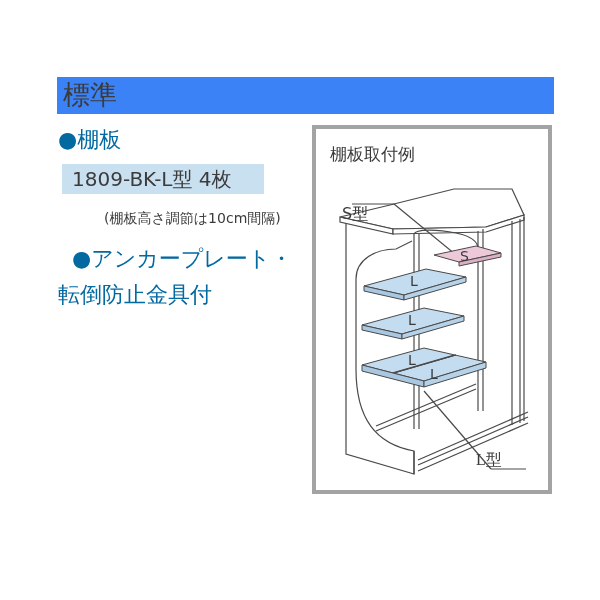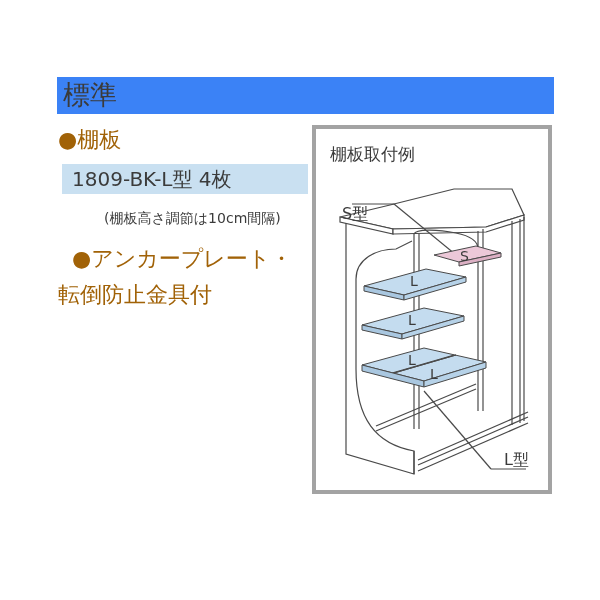--- a/index.html
+++ b/index.html
@@ -1,22 +1,22 @@
 <!DOCTYPE html>
 <html><head>
 <meta charset="utf-8">
 <style>
   html, body { margin:0; padding:0; background:#ffffff; }
   body { width:600px; height:600px; position:relative; overflow:hidden;
          font-family:"DejaVu Sans", sans-serif; color:#3a3a3a; }
   .header-band { position:absolute; left:57px; top:77px; width:497px; height:37px;
                  background:#3b82f6; }
   .header-title { position:absolute; left:6px; top:2px; font-size:27px; line-height:32px; color:#3b3b3b; }
-  .bullet-title { position:absolute; font-size:22px; line-height:28px; color:#a16207; white-space:nowrap; }
-  .spec-box { position:absolute; left:62px; top:164px; width:246px; height:30px;
+  .bullet-title { position:absolute; font-size:22px; line-height:28px; color:#0369a1; white-space:nowrap; }
+  .spec-box { position:absolute; left:62px; top:164px; width:202px; height:30px;
               background:#c9e0f1; }
   .spec-text { position:absolute; left:10px; top:1px; font-size:20px; line-height:28px; color:#3b3b3b; white-space:nowrap; }
   .note { position:absolute; left:58px; top:208px; font-size:14px; line-height:20px; color:#3b3b3b; white-space:nowrap;margin-left:46px; }
   .diagram-box { position:absolute; left:312px; top:125px; width:240px; height:369px;
                  border:4px solid #a3a3a3; box-sizing:border-box; background:#fff; }
   .diagram-title { position:absolute; left:14px; top:14px; font-size:17px; line-height:22px; color:#3b3b3b; white-space:nowrap; }
   .lbl { position:absolute; font-size:16px; line-height:18px; color:#3b3b3b; white-space:nowrap; }
   svg.illus { position:absolute; left:0; top:0; }
 </style>
 </head>
@@ -93,20 +93,20 @@
     <g stroke="#4a4a4a" stroke-width="1">
       <polygon points="46,236 108,219 170,233 108,252" fill="#c4dcef"></polygon>
       <polygon points="78,244 140,226" fill="none"></polygon>
       <line x1="76" y1="244" x2="138" y2="226"></line>
       <polygon points="46,236 108,252 108,258 46,242" fill="#a9c7e0"></polygon>
       <polygon points="108,252 170,233 170,239 108,258" fill="#b6d2e8"></polygon>
     </g>
   </svg>
 
   <div class="lbl" style="left:26px; top:52px;margin-top:24px;">S型</div>
-  <div class="lbl" style="left:188px; top:322px;">L型</div>
+  <div class="lbl" style="left:160px; top:322px;font-family:Liberation Serif, serif;">L型</div>
 
   <div class="lbl" style="left:144px; top:118px; font-size:14px;">S</div>
   <div class="lbl" style="left:94px; top:143px; font-size:14px;">L</div>
   <div class="lbl" style="left:92px; top:182px; font-size:14px;">L</div>
   <div class="lbl" style="left:92px; top:222px; font-size:14px;">L</div>
   <div class="lbl" style="left:114px; top:236px; font-size:14px;">L</div>
 </div>
 
 </body></html>

